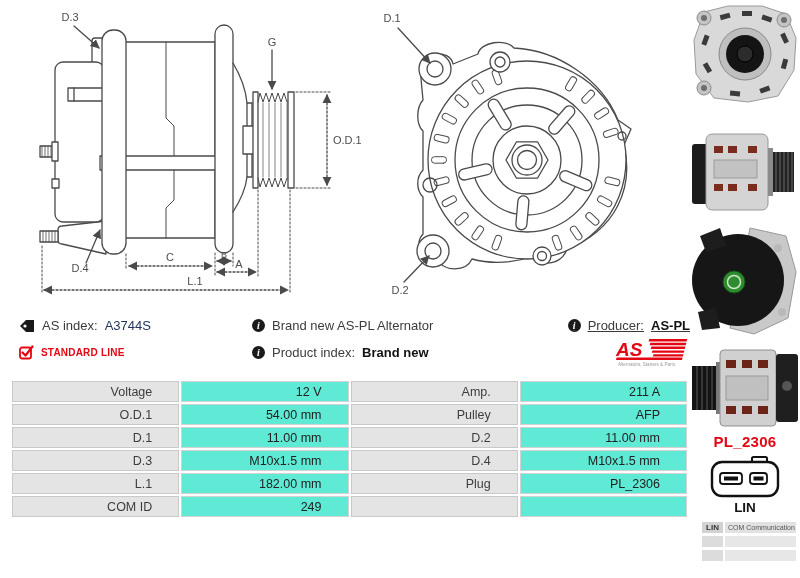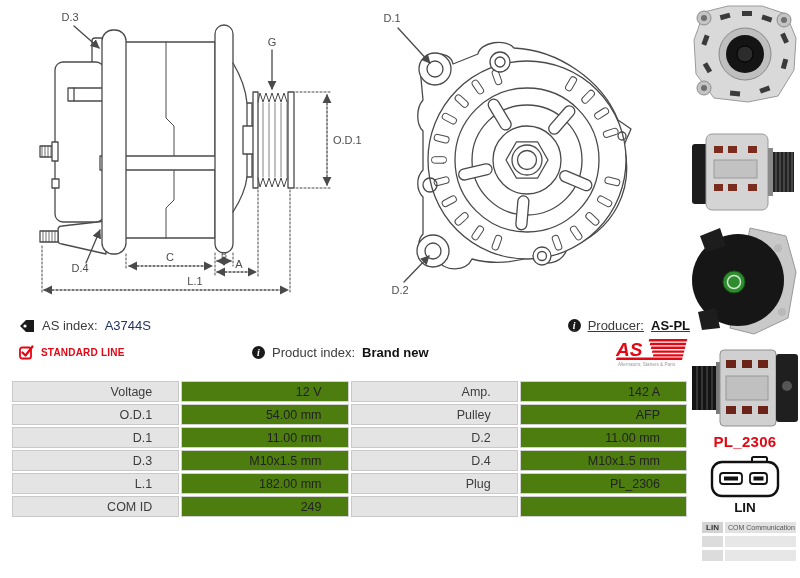--- a/index.html
+++ b/index.html
@@ -18,21 +18,21 @@
          color:#fff;align-items:center;justify-content:center;flex:0 0 13px;}
   .iicon::before{content:"i";font-family:"Liberation Serif",serif;font-weight:bold;
          font-style:italic;font-size:10px;line-height:1;}
   .just-end{justify-content:flex-end;text-decoration:underline;}
 
   
   table.spec{position:absolute;left:10px;top:379px;width:679px;border-collapse:separate;
              border-spacing:2px 2px;font-size:12.5px;table-layout:fixed;}
   table.spec td{height:19px;padding:0 26px 0 0;text-align:right;vertical-align:middle;white-space:nowrap;}
   td.l{background:#e4e4e4;border:1px solid #c9c9c9;color:#3d3d3d;}
-  td.v{background:#4d7c0f;border:1px solid #d2d2d2;color:#222;}
+  td.v{background:#5eead4;border:1px solid #d2d2d2;color:#222;}
 
   
   .plug-code{position:absolute;left:690px;top:433px;width:110px;text-align:center;
              color:#e30613;font-weight:bold;font-size:15px;letter-spacing:.3px;}
   .lin-label{position:absolute;left:690px;top:500px;width:110px;text-align:center;
              color:#141414;font-weight:bold;font-size:13.5px;}
   .com-table{position:absolute;left:702px;top:522px;width:94px;display:flex;flex-direction:column;gap:3px;}
   .com-row{display:flex;gap:2px;height:11px;}
   .com-key{width:21px;background:#d2d2d2;font-size:8px;font-weight:bold;color:#333;
            display:flex;align-items:center;justify-content:center;}
@@ -261,20 +261,24 @@
   </div>
 
   <div class="info-item" style="left:19px;top:344px">
     <svg width="15" height="15" viewBox="0 0 15 15">
       <rect x="1" y="2.5" width="11" height="11" rx="2" fill="none" stroke="#e30613" stroke-width="1.8"></rect>
       <path d="M3.5,7.5 L6.5,10.5 L13.5,1.5" fill="none" stroke="#e30613" stroke-width="2.2" stroke-linecap="round" stroke-linejoin="round"></path>
     </svg>
     <span class="red-line">STANDARD LINE</span>
   </div>
 
+  <div class="info-item" style="left:252px;top:317px">
+    <span class="iicon"></span>
+    <span class="lbl">Brand new AS-PL Alternator</span>
+  </div>
 
   <div class="info-item" style="left:252px;top:344px">
     <span class="iicon"></span>
     <span class="lbl">Product index:</span>
     <span class="bval">Brand new</span>
   </div>
 
   <div class="info-item just-end" style="left:555px;top:317px;width:135px">
     <span class="iicon"></span>
     <span class="lbl">Producer:</span>
@@ -293,21 +297,21 @@
     <text x="12" y="20" font-size="19" font-weight="bold" font-style="italic" fill="#e30613">AS</text>
     <text x="14" y="30" font-size="4.6" fill="#9b9b9b">Alternators, Starters &amp; Parts</text>
   </svg>
 
   <table class="spec">
     <tbody>
       <tr>
         <td class="l">Voltage</td>
         <td class="v">12 V</td>
         <td class="l">Amp.</td>
-        <td class="v">142 A</td>
+        <td class="v">211 A</td>
       </tr>
       <tr>
         <td class="l">O.D.1</td>
         <td class="v">54.00 mm</td>
         <td class="l">Pulley</td>
         <td class="v">AFP</td>
       </tr>
       <tr>
         <td class="l">D.1</td>
         <td class="v">11.00 mm</td>

